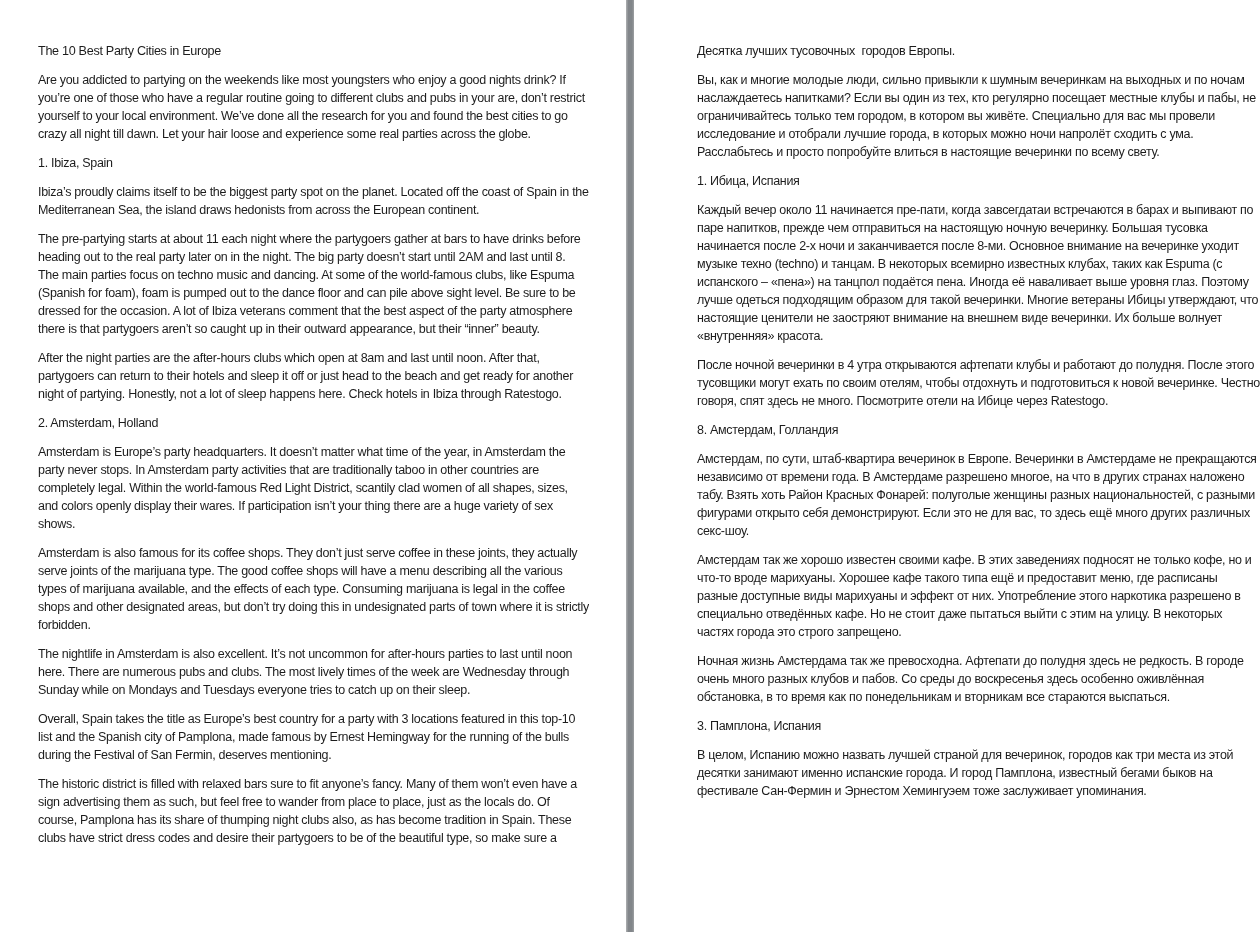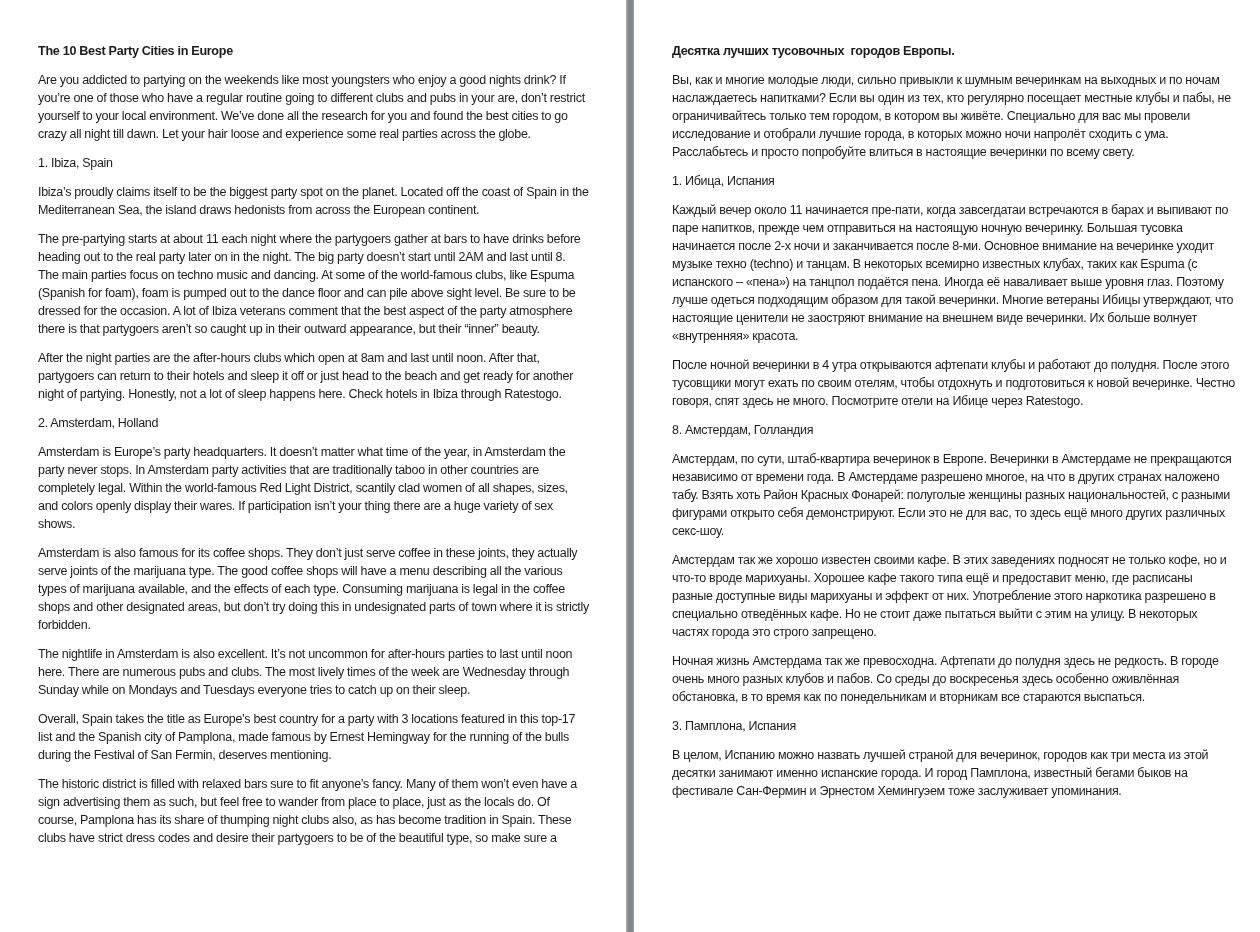--- a/index.html
+++ b/index.html
@@ -22,33 +22,33 @@
     box-sizing: border-box;
     padding-top: 42px;
     background: #ffffff;
     overflow: hidden;
   }
   .page-left {
     left: 38px;
     width: 551px;
   }
   .page-right {
-    left: 672px;
+    left: 697px;
     width: 564px;
   }
   .divider {
     position: absolute;
     left: 626px;
     top: 0;
     width: 8px;
     height: 932px;
     background: linear-gradient(to right, #aeb0b2 0%, #82868a 30%, #82868a 75%, #9da0a2 100%);
   }
   .doc-title {
-    font-weight: bold;
+    font-weight: normal;
     font-size: 12.6px;
     line-height: 18px;
     letter-spacing: -0.3px;
     margin: 0 0 11px 0;
     white-space: pre-wrap;
   }
   .para {
     font-size: 12.5px;
     line-height: 18px;
     letter-spacing: -0.3px;
@@ -63,21 +63,21 @@
   <p class="doc-title">The 10 Best Party Cities in Europe</p>
   <p class="para">Are you addicted to partying on the weekends like most youngsters who enjoy a good nights drink? If you’re one of those who have a regular routine going to different clubs and pubs in your are, don’t restrict yourself to your local environment. We’ve done all the research for you and found the best cities to go crazy all night till dawn. Let your hair loose and experience some real parties across the globe.</p>
   <p class="para">1. Ibiza, Spain</p>
   <p class="para">Ibiza’s proudly claims itself to be the biggest party spot on the planet. Located off the coast of Spain in the Mediterranean Sea, the island draws hedonists from across the European continent.</p>
   <p class="para">The pre-partying starts at about 11 each night where the partygoers gather at bars to have drinks before heading out to the real party later on in the night. The big party doesn’t start until 2AM and last until 8. The main parties focus on techno music and dancing. At some of the world-famous clubs, like Espuma (Spanish for foam), foam is pumped out to the dance floor and can pile above sight level. Be sure to be dressed for the occasion. A lot of Ibiza veterans comment that the best aspect of the party atmosphere there is that partygoers aren’t so caught up in their outward appearance, but their “inner” beauty.</p>
   <p class="para">After the night parties are the after-hours clubs which open at 8am and last until noon. After that, partygoers can return to their hotels and sleep it off or just head to the beach and get ready for another night of partying. Honestly, not a lot of sleep happens here. Check hotels in Ibiza through Ratestogo.</p>
   <p class="para">2. Amsterdam, Holland</p>
   <p class="para">Amsterdam is Europe’s party headquarters. It doesn’t matter what time of the year, in Amsterdam the party never stops. In Amsterdam party activities that are traditionally taboo in other countries are completely legal. Within the world-famous Red Light District, scantily clad women of all shapes, sizes, and colors openly display their wares. If participation isn’t your thing there are a huge variety of sex shows.</p>
   <p class="para">Amsterdam is also famous for its coffee shops. They don’t just serve coffee in these joints, they actually serve joints of the marijuana type. The good coffee shops will have a menu describing all the various types of marijuana available, and the effects of each type. Consuming marijuana is legal in the coffee shops and other designated areas, but don’t try doing this in undesignated parts of town where it is strictly forbidden.</p>
   <p class="para">The nightlife in Amsterdam is also excellent. It’s not uncommon for after-hours parties to last until noon here. There are numerous pubs and clubs. The most lively times of the week are Wednesday through Sunday while on Mondays and Tuesdays everyone tries to catch up on their sleep.</p>
-  <p class="para">Overall, Spain takes the title as Europe’s best country for a party with 3 locations featured in this top-17 list and the Spanish city of Pamplona, made famous by Ernest Hemingway for the running of the bulls during the Festival of San Fermin, deserves mentioning.</p>
+  <p class="para">Overall, Spain takes the title as Europe’s best country for a party with 3 locations featured in this top-10 list and the Spanish city of Pamplona, made famous by Ernest Hemingway for the running of the bulls during the Festival of San Fermin, deserves mentioning.</p>
   <p class="para">The historic district is filled with relaxed bars sure to fit anyone’s fancy. Many of them won’t even have a sign advertising them as such, but feel free to wander from place to place, just as the locals do. Of course, Pamplona has its share of thumping night clubs also, as has become tradition in Spain. These clubs have strict dress codes and desire their partygoers to be of the beautiful type, so make sure a</p>
 </div>
 
 <div class="divider"></div>
 
 <div class="page page-right">
   <p class="doc-title">Десятка лучших тусовочных  городов Европы.</p>
   <p class="para">Вы, как и многие молодые люди, сильно привыкли к шумным вечеринкам на выходных и по ночам наслаждаетесь напитками? Если вы один из тех, кто регулярно посещает местные клубы и пабы, не ограничивайтесь только тем городом, в котором вы живёте. Специально для вас мы провели исследование и отобрали лучшие города, в которых можно ночи напролёт сходить с ума. Расслабьтесь и просто попробуйте влиться в настоящие вечеринки по всему свету.</p>
   <p class="para">1. Ибица, Испания</p>
   <p class="para">Каждый вечер около 11 начинается пре-пати, когда завсегдатаи встречаются в барах и выпивают по паре напитков, прежде чем отправиться на настоящую ночную вечеринку. Большая тусовка начинается после 2-х ночи и заканчивается после 8-ми. Основное внимание на вечеринке уходит музыке техно (techno) и танцам. В некоторых всемирно известных клубах, таких как Espuma (с испанского – «пена») на танцпол подаётся пена. Иногда её наваливает выше уровня глаз. Поэтому лучше одеться подходящим образом для такой вечеринки. Многие ветераны Ибицы утверждают, что настоящие ценители не заостряют внимание на внешнем виде вечеринки. Их больше волнует «внутренняя» красота.</p>

